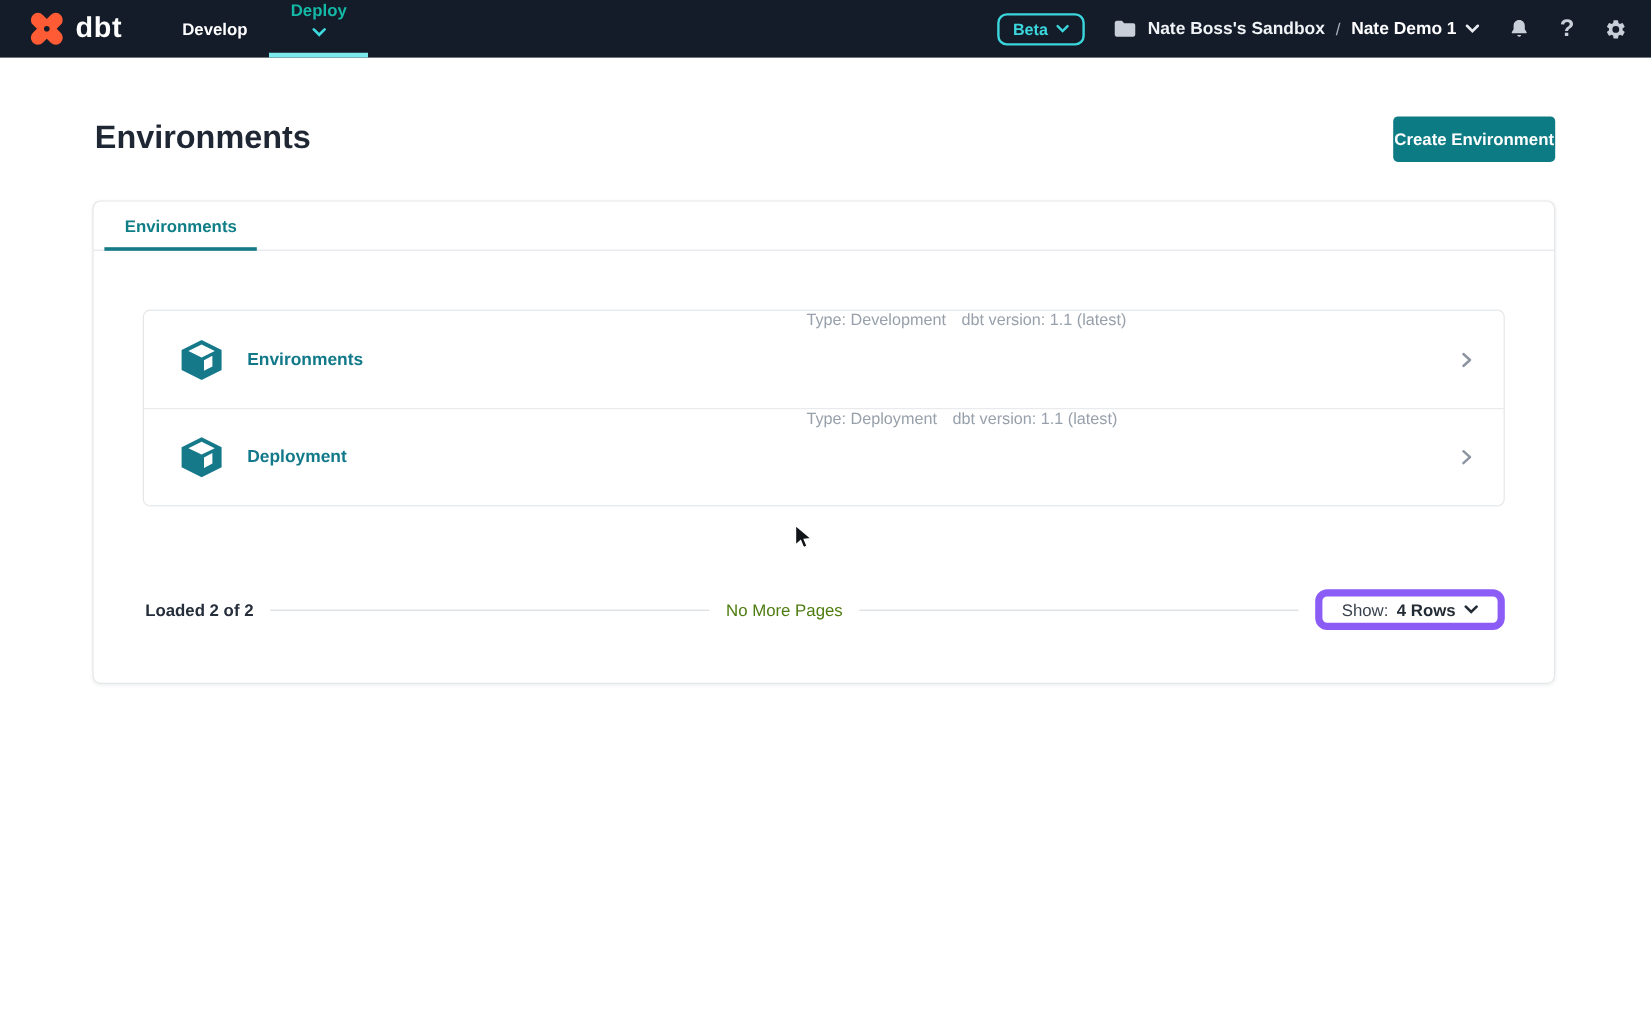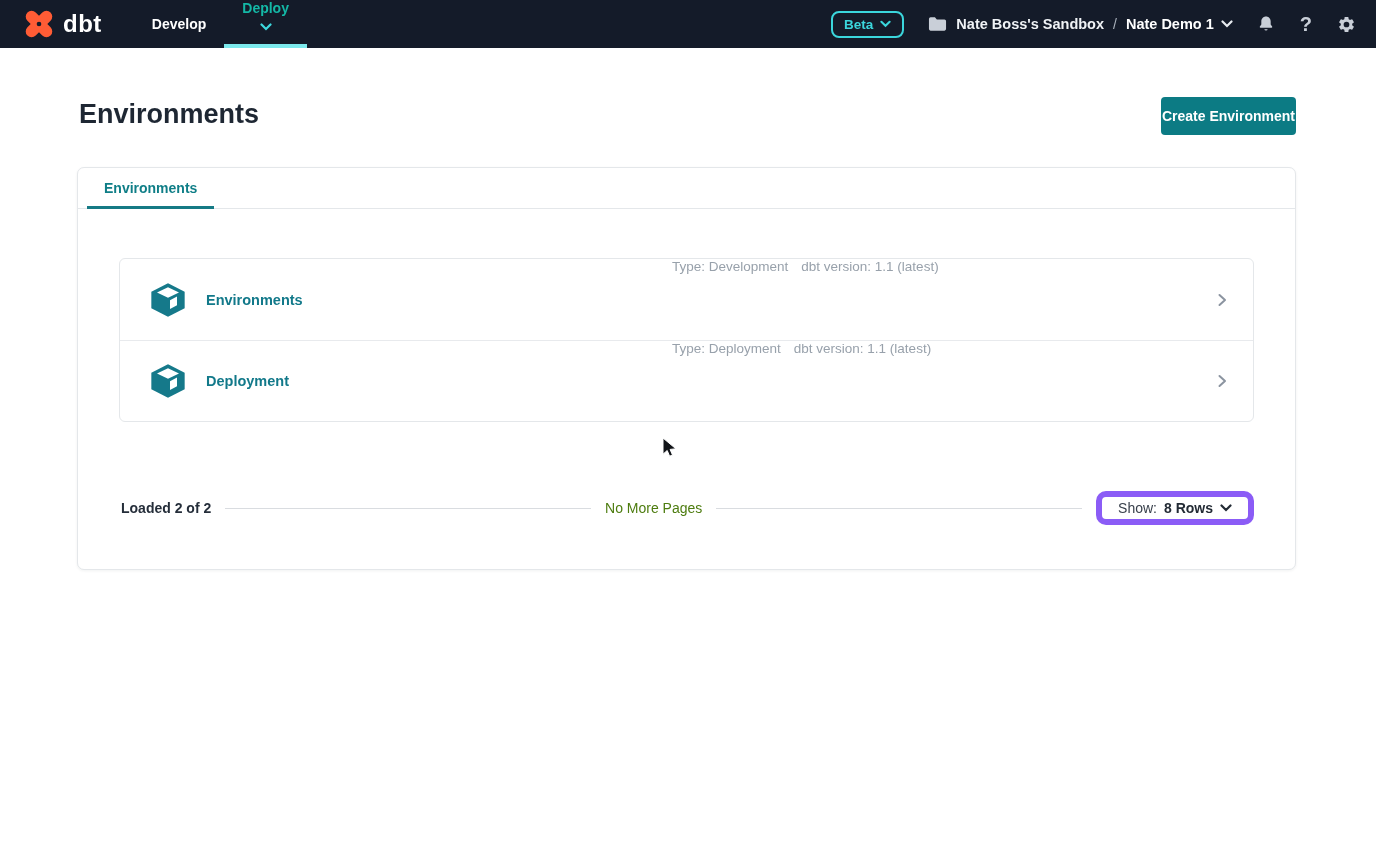--- a/index.html
+++ b/index.html
@@ -167,21 +167,21 @@
 
   </div>
 
   <div class="pager">
     <span class="loaded-text">Loaded 2 of 2</span>
     <span class="pager-line"></span>
     <span class="no-more">No More Pages</span>
     <span class="pager-line"></span>
     <div class="rows-select">
       <span class="rows-label">Show:</span>
-      <span class="rows-value">8 Rows</span>
+      <span class="rows-value">4 Rows</span>
       <svg width="12" height="8" viewBox="0 0 12 8">
           <polyline points="1.5,1.5 6,6 10.5,1.5" fill="none" stroke="#232b35" stroke-width="2.2" stroke-linecap="round"></polyline>
         </svg>
     </div>
   </div>
 
 </section>
 
 <svg class="cursor" width="18" height="22" viewBox="0 0 18 22">
   <path d="M3 1l0 16.2 4.2-3.7 2.4 5.7 2.9-1.2-2.4-5.6 5.8-.6z" fill="#111418" stroke="#ffffff" stroke-width="1"></path>

